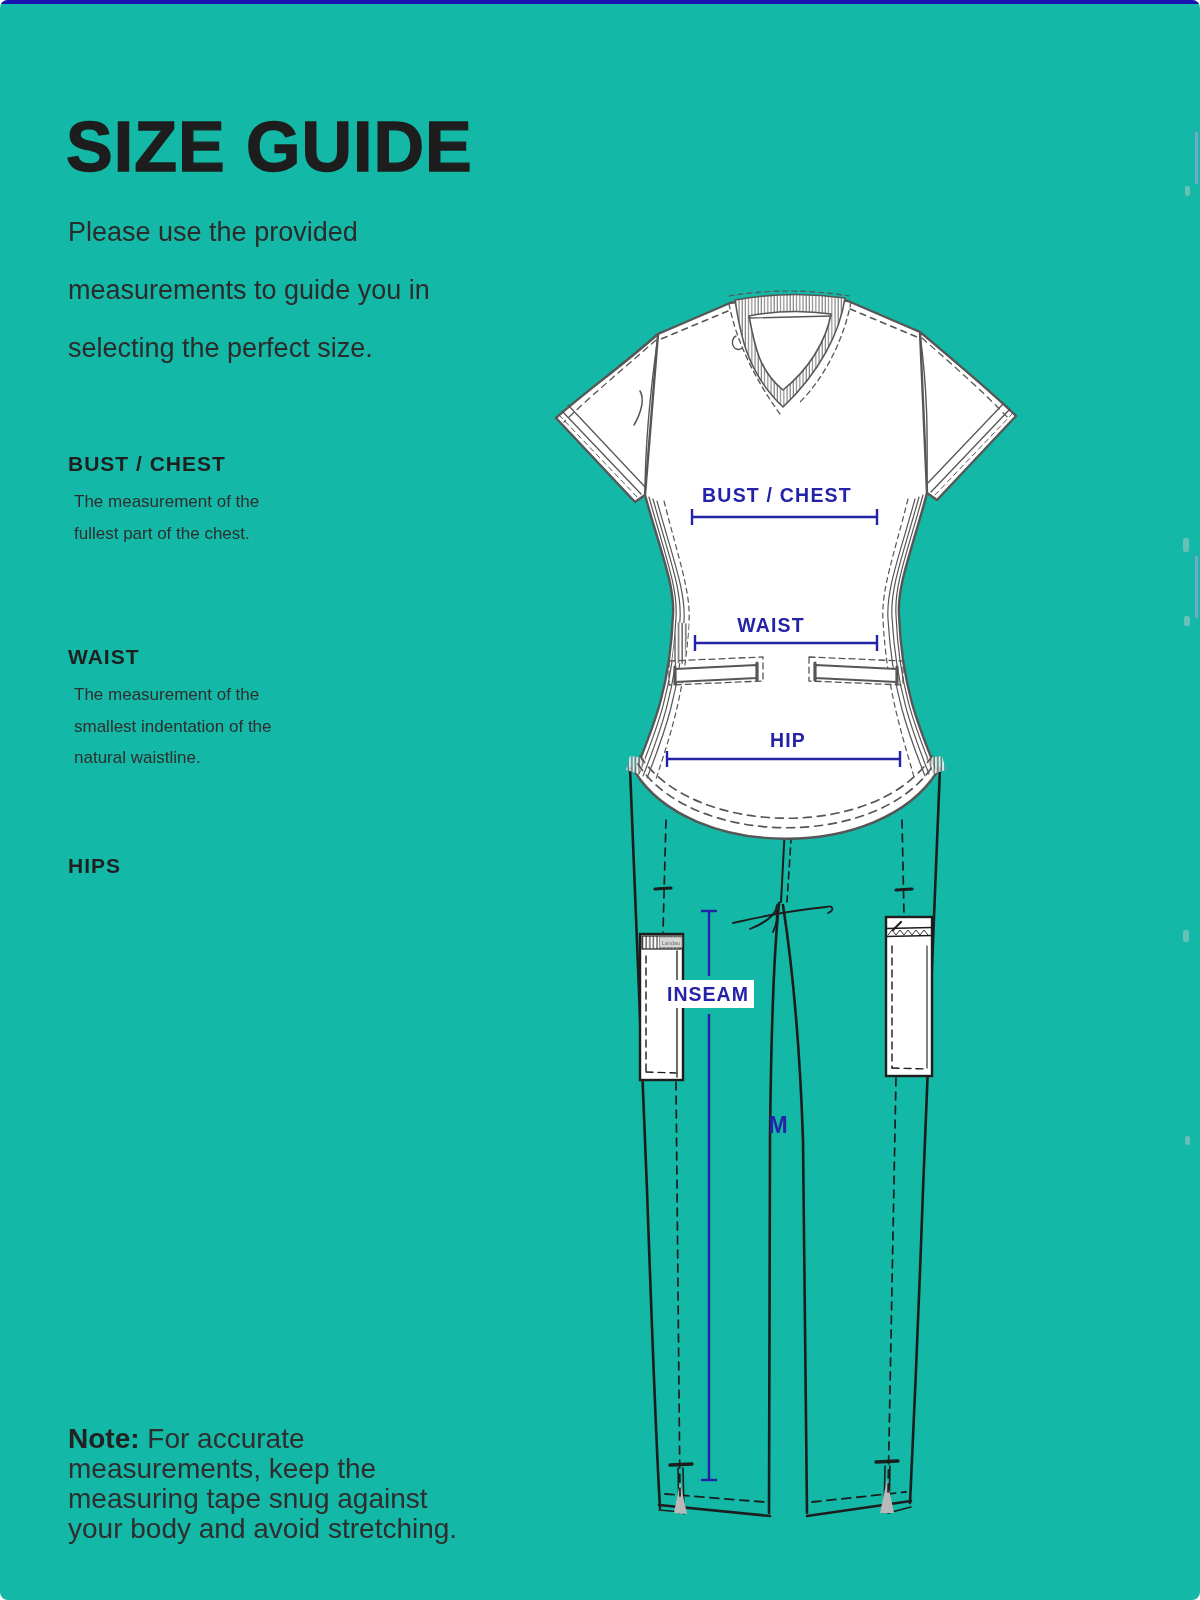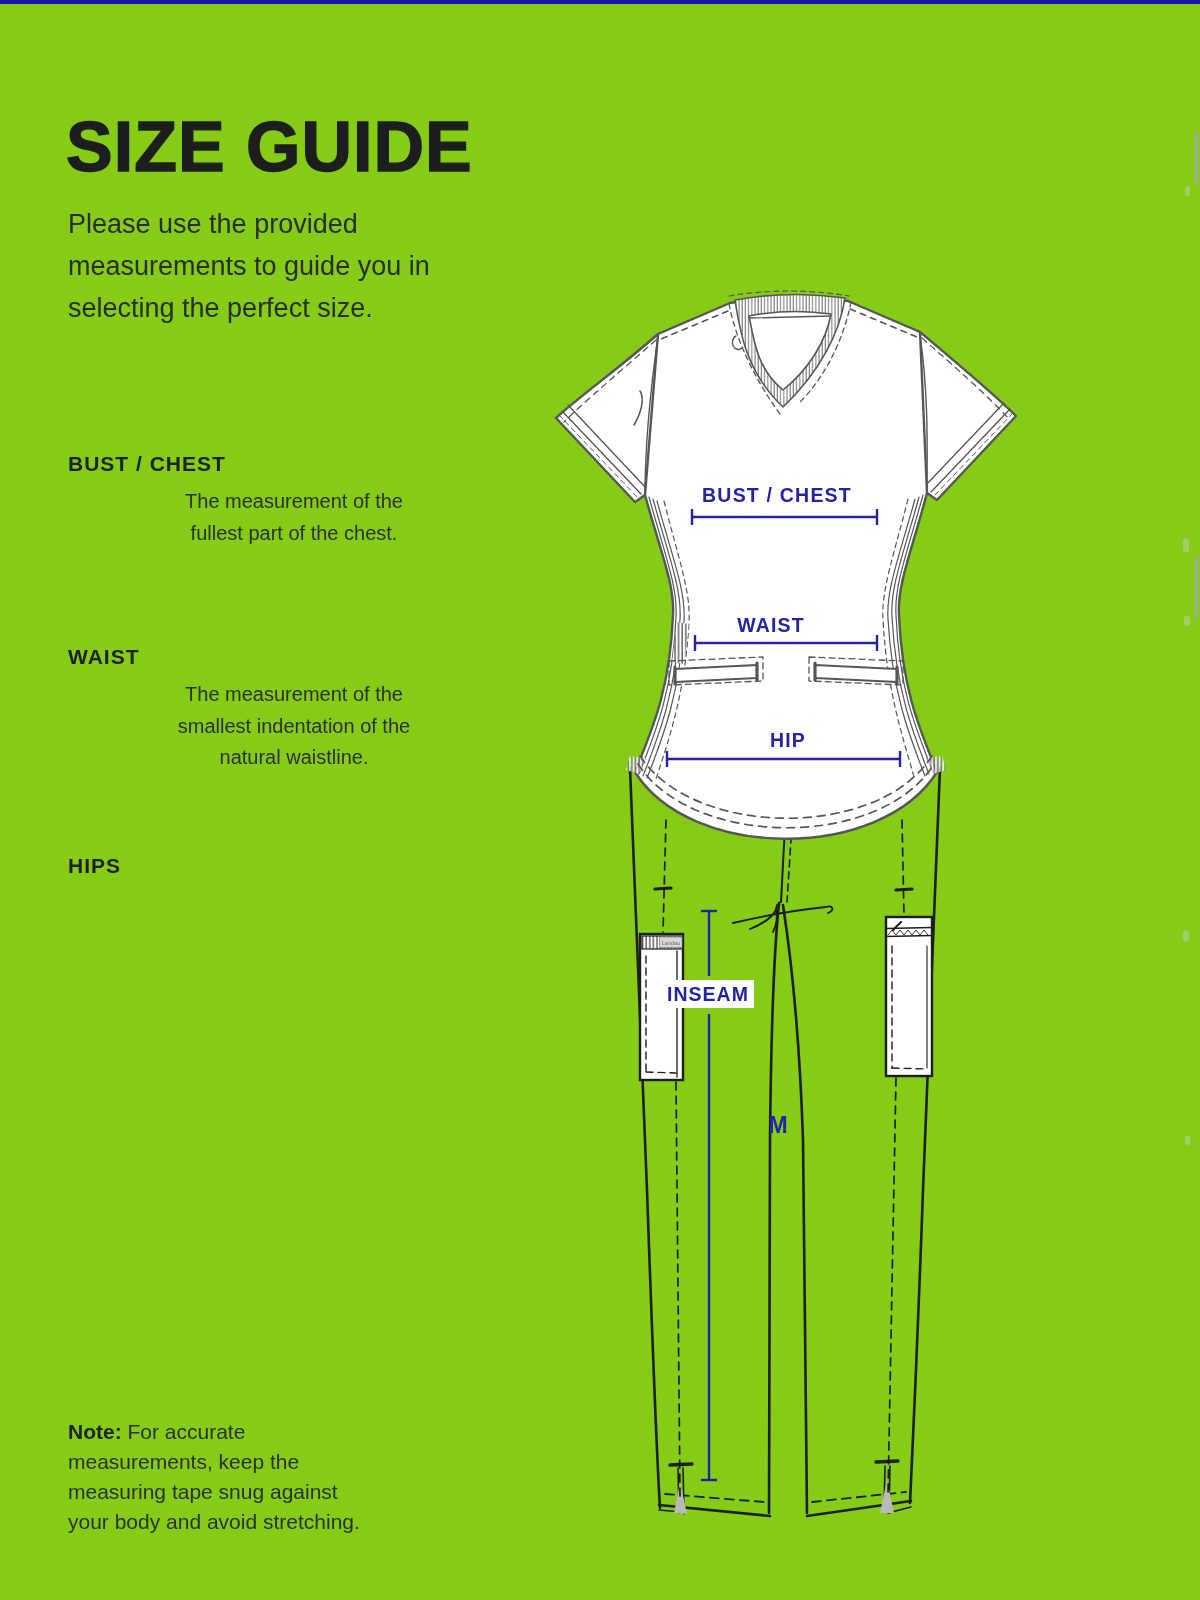--- a/index.html
+++ b/index.html
@@ -1,27 +1,27 @@
 <!DOCTYPE html>
 <html><head>
 <meta charset="utf-8">
 <style>
   html,body{margin:0;padding:0;background:#fff;}
-  .page{position:relative;width:1200px;height:1600px;background:#84cc16;
-        font-family:"Liberation Sans",sans-serif;overflow:hidden;}
+  .page{position:relative;width:1200px;height:1600px;background:#14b8a6;
+        font-family:"Liberation Sans",sans-serif;overflow:hidden;border-radius:8px;}
   .topbar{position:absolute;top:0;left:0;width:1200px;height:4px;background:#1b12b2;}
   .title{position:absolute;left:66px;top:62px;font-size:70px;line-height:76px;
          font-weight:800;letter-spacing:1px;color:#1d1d1d;-webkit-text-stroke:1.4px #1d1d1d;}
-  .intro{position:absolute;left:68px;top:176px;width:470px;font-size:27px;line-height:42px;
+  .intro{position:absolute;left:68px;top:176px;width:470px;font-size:27px;line-height:58px;
          color:#2b2b2b;white-space:pre-line;}
   .sec{position:absolute;left:68px;width:452px;}
   .sec h3{margin:0 0 10px 0;font-size:21px;letter-spacing:1px;color:#1f1f1f;font-weight:bold;}
-  .sec p{margin:6px;font-size:20px;line-height:31.5px;color:#2e2e2e;white-space:pre-line;text-align:center;}
+  .sec p{margin:6px;font-size:17px;line-height:31.5px;color:#2e2e2e;white-space:pre-line;}
   .sec1{top:452px}.sec2{top:645px}.sec3{top:854px}.sec4{top:1044px}
-  .note{position:absolute;left:68px;top:1396px;width:450px;font-size:21px;line-height:30px;
+  .note{position:absolute;left:68px;top:1396px;width:450px;font-size:28px;line-height:30px;
         color:#2e2e2e;white-space:pre-line;}
   .note .nlabel{font-weight:bold;color:#222;}
   .diagram{position:absolute;left:530px;top:270px;width:490px;height:1270px;}
   .edge-strip{position:absolute;width:3px;background:#a49de2;opacity:.7;}
   .edge-speck{position:absolute;background:#c9c9c9;opacity:.45;border-radius:2px;}
   svg text.blab{font-family:"Liberation Sans",sans-serif;font-weight:bold;fill:#2422a6;}
 </style>
 </head>
 <body>
 

